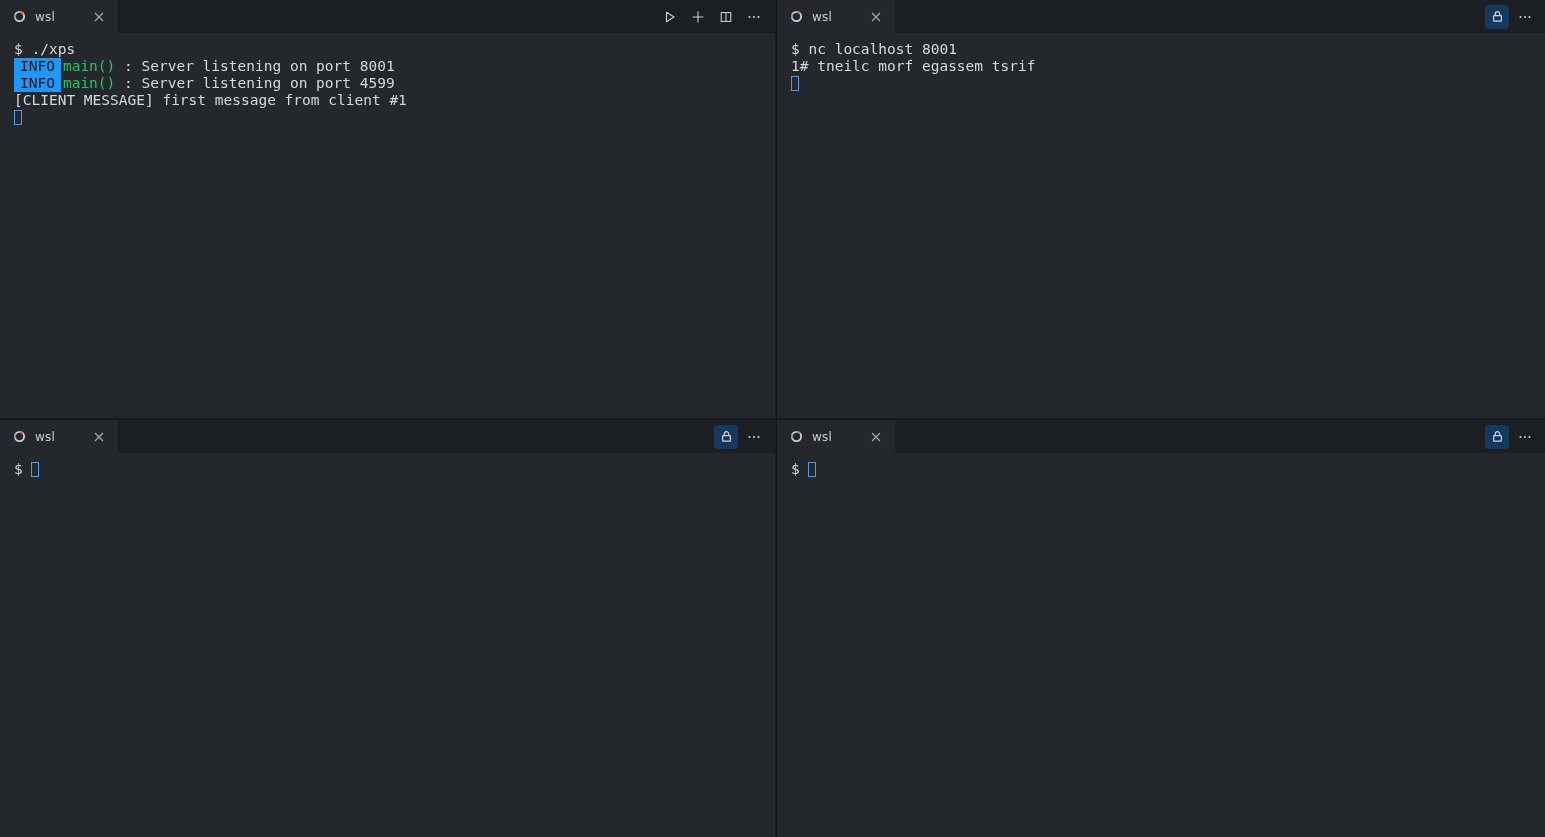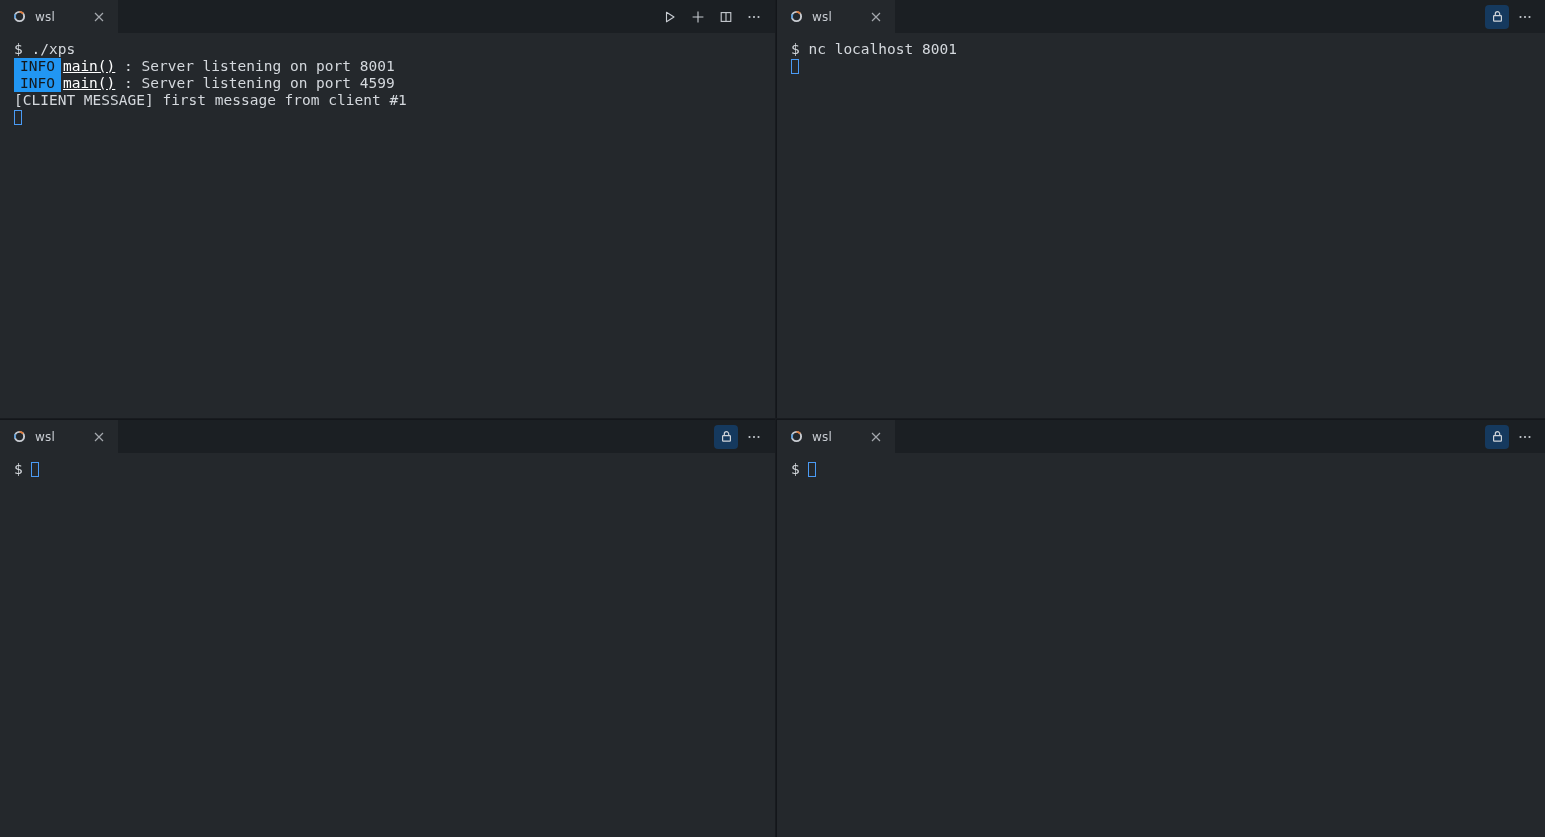--- a/index.html
+++ b/index.html
@@ -119,21 +119,21 @@
 
   .line {
     font-family: "DejaVu Sans Mono", monospace;
     font-size: 14.5px;
     line-height: 17px;
     white-space: pre;
     color: #d4d8dd;
     height: 17px;
   }
 
-  .g   { color: #ffffff; text-decoration: underline; }
+  .g   { color: #22c55e; }
   .w   { color: #d4d8dd; margin-top: 12px; }
 
   .badge {
     display: inline-block;
     background: #2196f3;
     color: #14181c;
     font-weight: normal;
     padding: 0 6px;
     margin-right: 2px;
   }
@@ -232,20 +232,21 @@
           <svg width="16" height="14" viewBox="0 0 16 14">
             <circle cx="3.5" cy="7" r="1.05" fill="#c8ccd2"></circle>
             <circle cx="8" cy="7" r="1.05" fill="#c8ccd2"></circle>
             <circle cx="12.5" cy="7" r="1.05" fill="#c8ccd2"></circle>
           </svg>
         </div>
       </div>
     </div>
     <div class="term">
       <div class="line"><span class="w">$ nc localhost 8001</span></div>
+      <div class="line"><span class="w">1# tneilc morf egassem tsrif</span></div>
       <div class="line"><span class="w"></span><span class="cursor"></span></div>
     </div>
   </div>
 
   <div class="pane pane-bl">
     <div class="tabbar">
       <div class="tab">
         <span class="tab-icon">
           <svg class="tab-icon" viewBox="0 0 13 13">
             <circle cx="6.5" cy="6.5" r="4.6" fill="none" stroke="#c9cdd3" stroke-width="1.9"></circle>

